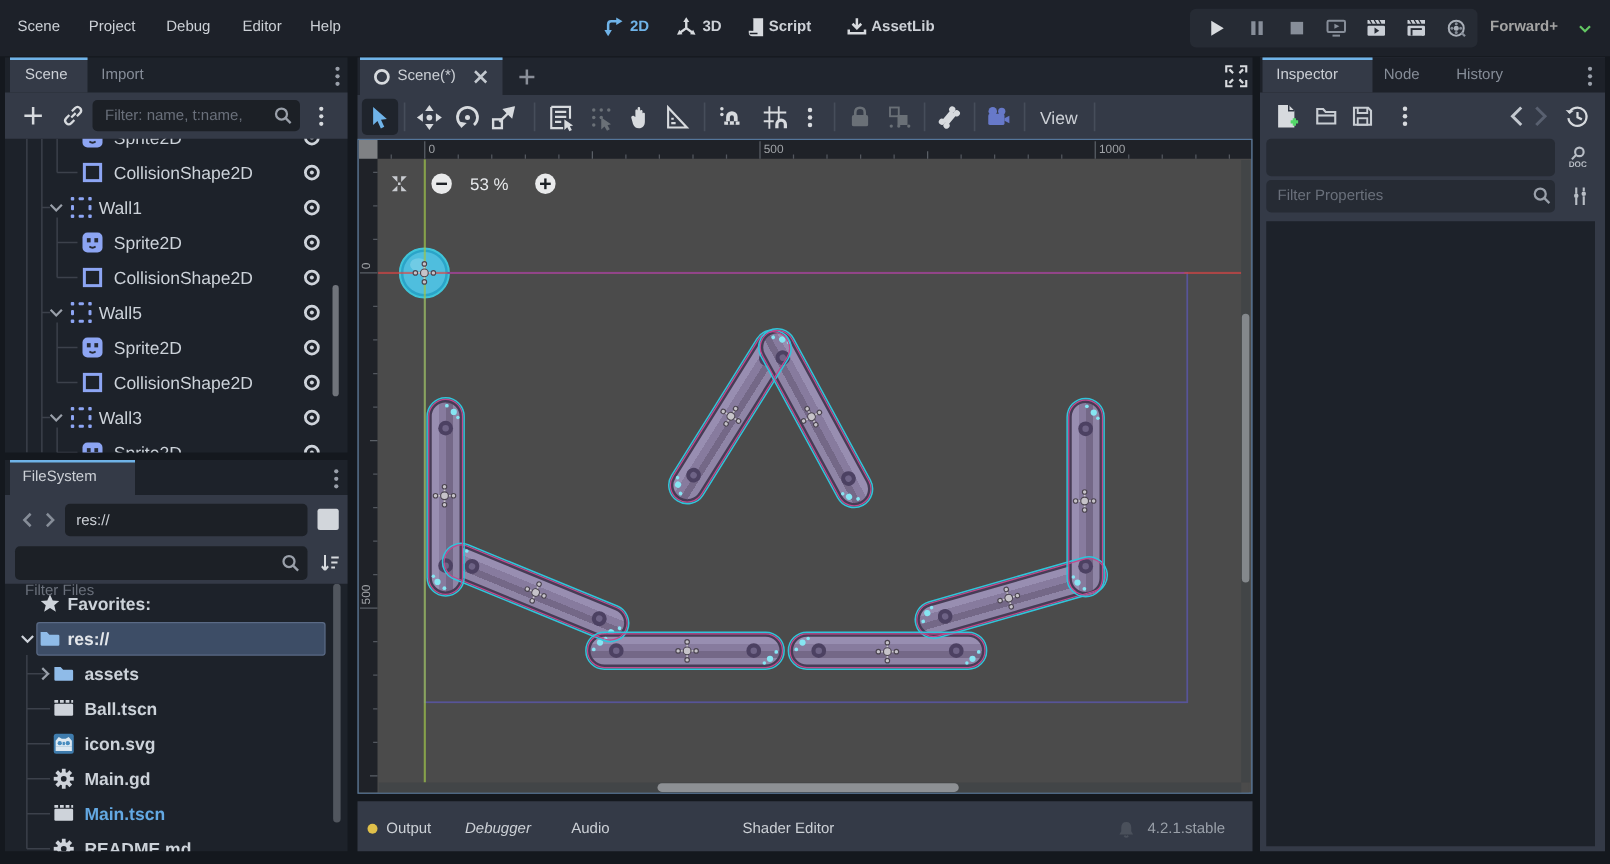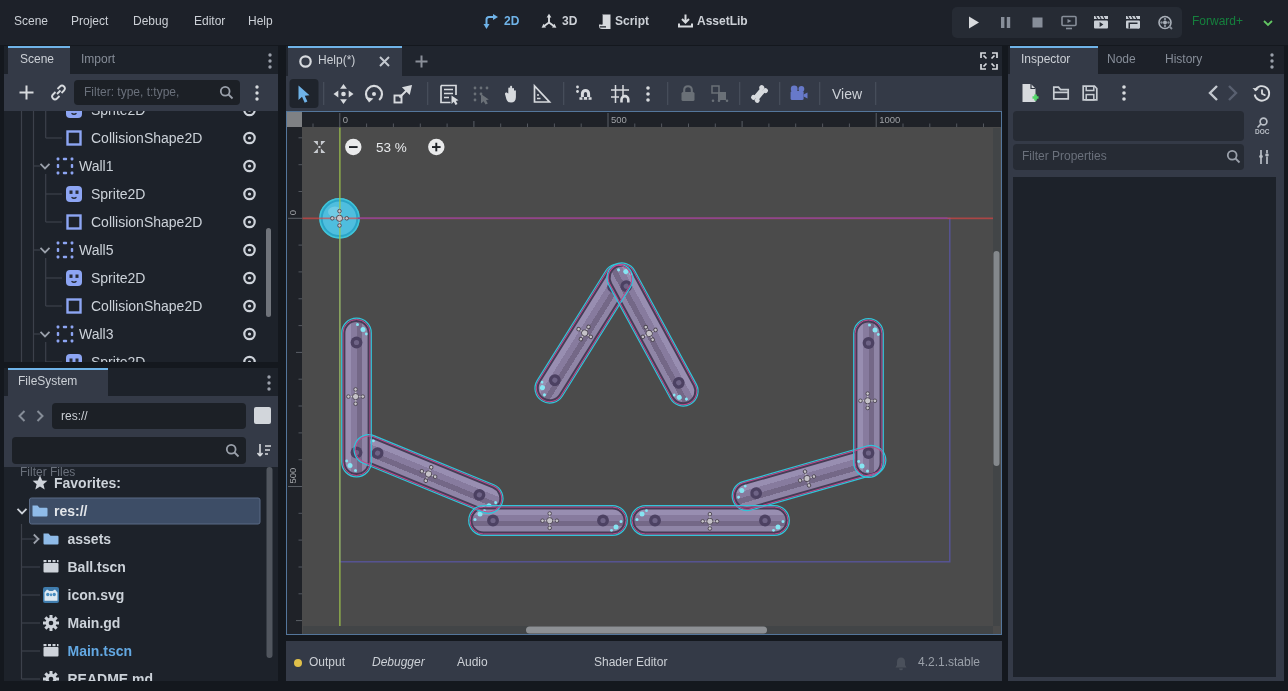--- a/index.html
+++ b/index.html
@@ -77,21 +77,21 @@
   </svg>
 <svg style="left:1157px;top:15px;" width="16" height="15" viewBox="0 0 16 15">
     <circle cx="8" cy="7.5" r="6" fill="none" stroke="#aab0b9" stroke-width="1.6"></circle>
     <circle cx="8" cy="7.5" r="2" fill="#aab0b9"></circle>
     <circle cx="8" cy="4" r="1.2" fill="#878e99"></circle>
     <circle cx="8" cy="11" r="1.2" fill="#878e99"></circle>
     <circle cx="4.5" cy="7.5" r="1.2" fill="#878e99"></circle>
     <circle cx="11.5" cy="7.5" r="1.2" fill="#878e99"></circle>
     <path d="M12 11 L15 14" stroke="#878e99" stroke-width="1.8"></path>
   </svg>
-<div class="txt" style="left:1192px;top:14px;color:#15803d;font-weight:normal;">Forward+</div>
+<div class="txt" style="left:1192px;top:14px;color:#a3a3a3;font-weight:bold;">Forward+</div>
 <svg style="left:1262px;top:18px;" width="12" height="10" viewBox="0 0 12 10">
     <path d="M2 3 L6 7 L10 3" fill="none" stroke="#63c763" stroke-width="1.8"></path>
   </svg>
 
 <div class="abs" style="left:4px;top:46px;width:274px;height:316px;background:#1d222a;"></div>
 <div class="abs" style="left:8px;top:46px;width:62px;height:28px;background:#343a47;border-top:2px solid #6fb3e8;box-sizing:border-box;"></div>
 <div class="txt" style="left:20px;top:52px;">Scene</div>
 <div class="txt dim" style="left:81px;top:52px;">Import</div>
 <svg style="left:267px;top:53px;" width="6" height="16" viewBox="0 0 6 16">
     <circle cx="3" cy="2" r="1.7" fill="#9aa0aa"></circle>
@@ -100,21 +100,21 @@
   </svg>
 
 <div class="abs" style="left:4px;top:74px;width:274px;height:37px;background:#343a47;"></div>
 <svg style="left:18px;top:84px;" width="17" height="17" viewBox="0 0 17 17">
     <path d="M8.5 1.5 L8.5 15.5 M1.5 8.5 L15.5 8.5" stroke="#d7dade" stroke-width="2"></path>
   </svg>
 <svg style="left:50px;top:84px;" width="17" height="17" viewBox="0 0 17 17">
     <path d="M7 10 L10.5 6.5 M5.5 8 L3 10.5 Q1 12.5 3 14.5 Q5 16.5 7 14.5 L9.5 12 M11.5 9 L14 6.5 Q16 4.5 14 2.5 Q12 0.5 10 2.5 L7.5 5" fill="none" stroke="#d7dade" stroke-width="1.8"></path>
   </svg>
 <div class="abs" style="left:74px;top:80px;width:166px;height:25px;background:#1c2026;border-radius:4px;"></div>
-<div class="txt" style="left:84px;top:85px;color:#6a707b;">Filter: type, t:type,</div>
+<div class="txt" style="left:84px;top:85px;color:#6a707b;">Filter: name, t:name,</div>
 <svg style="left:219px;top:85px;" width="15" height="15" viewBox="0 0 15 15">
     <circle cx="6.2" cy="6.2" r="4.4" fill="none" stroke="#9aa0aa" stroke-width="1.8"></circle>
     <path d="M9.5 9.5 L13.5 13.5" stroke="#9aa0aa" stroke-width="1.8"></path>
   </svg>
 <svg style="left:254px;top:85px;" width="6" height="16" viewBox="0 0 6 16">
     <circle cx="3" cy="2" r="1.7" fill="#d7dade"></circle>
     <circle cx="3" cy="8" r="1.7" fill="#d7dade"></circle>
     <circle cx="3" cy="14" r="1.7" fill="#d7dade"></circle>
   </svg>
 
@@ -357,21 +357,21 @@
       <text x="67.5" y="217" font-size="14" fill="#ccd2d9" font-family="Liberation Sans">README.md</text>
       <rect x="266.5" y="0" width="6" height="191" rx="3" fill="#51565e"></rect>
     </svg>
   </div>
 
 <div class="abs" style="left:286px;top:46px;width:716px;height:30px;background:#20252e;"></div>
 <div class="abs" style="left:288px;top:46px;width:114px;height:30px;background:#343a47;border-top:2px solid #6fb3e8;box-sizing:border-box;"></div>
 <svg style="left:298px;top:54px;" width="15" height="15" viewBox="0 0 15 15">
     <circle cx="7.5" cy="7.5" r="5.2" fill="none" stroke="#d7dade" stroke-width="2.2"></circle>
   </svg>
-<div class="txt" style="left:318px;top:53px;">Help(*)</div>
+<div class="txt" style="left:318px;top:53px;">Scene(*)</div>
 <svg style="left:378px;top:55px;" width="13" height="13" viewBox="0 0 13 13">
     <path d="M2 2 L11 11 M11 2 L2 11" stroke="#c3c8cf" stroke-width="2"></path>
   </svg>
 <svg style="left:414px;top:54px;" width="15" height="15" viewBox="0 0 15 15">
     <path d="M7.5 1.5 L7.5 13.5 M1.5 7.5 L13.5 7.5" stroke="#8a8f99" stroke-width="2"></path>
   </svg>
 <svg style="left:980px;top:52px;" width="18" height="18" viewBox="0 0 18 18">
     <g stroke="#d7dade" stroke-width="1.7" fill="none">
       <path d="M1 6 L1 1 L6 1 M3.5 3.5 L6.5 6.5"></path>
       <path d="M12 1 L17 1 L17 6 M14.5 3.5 L11.5 6.5"></path>

